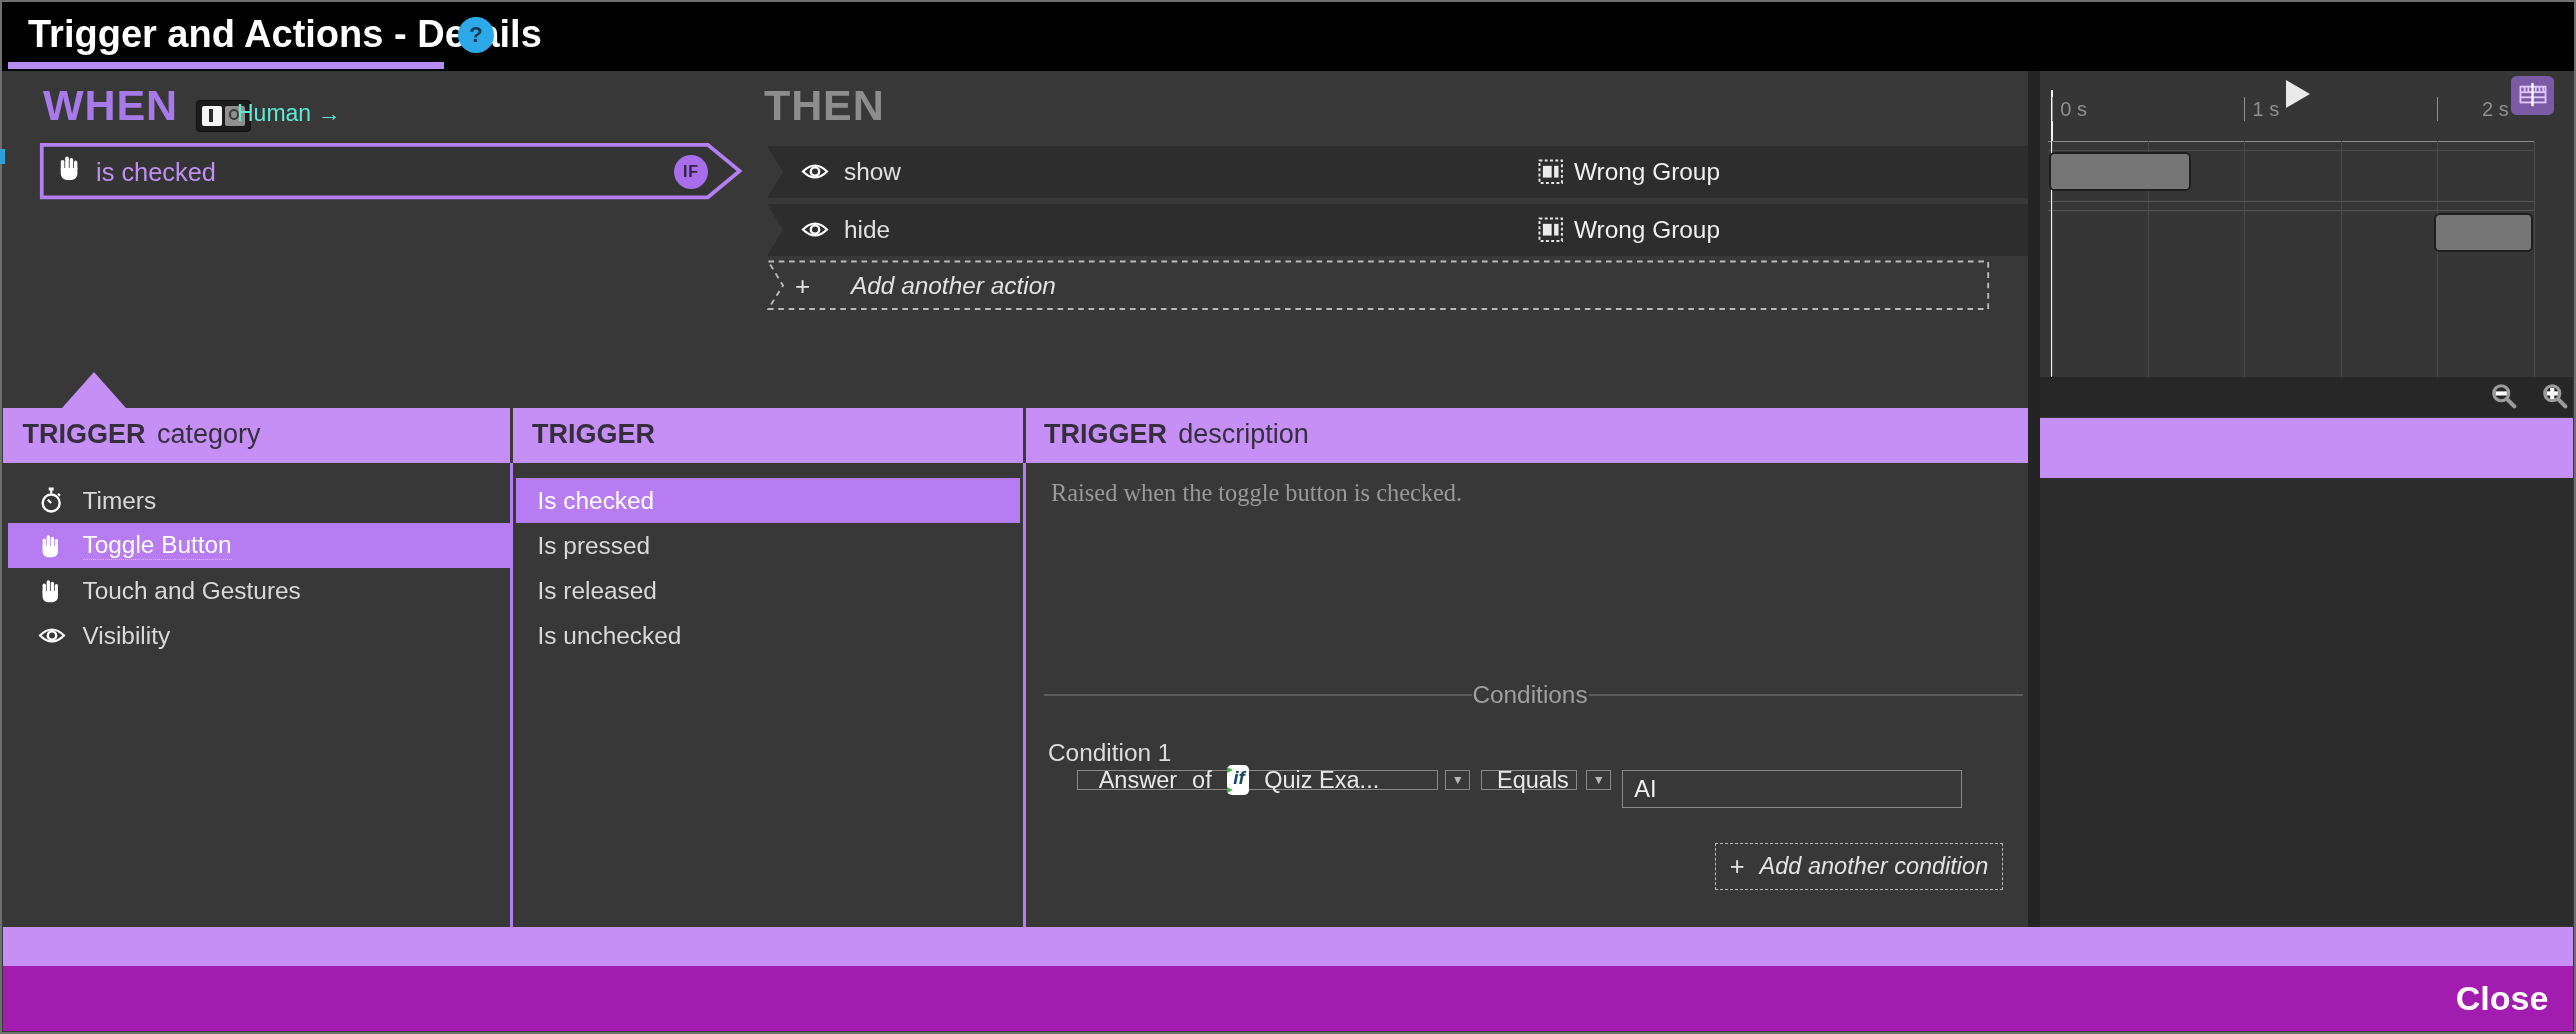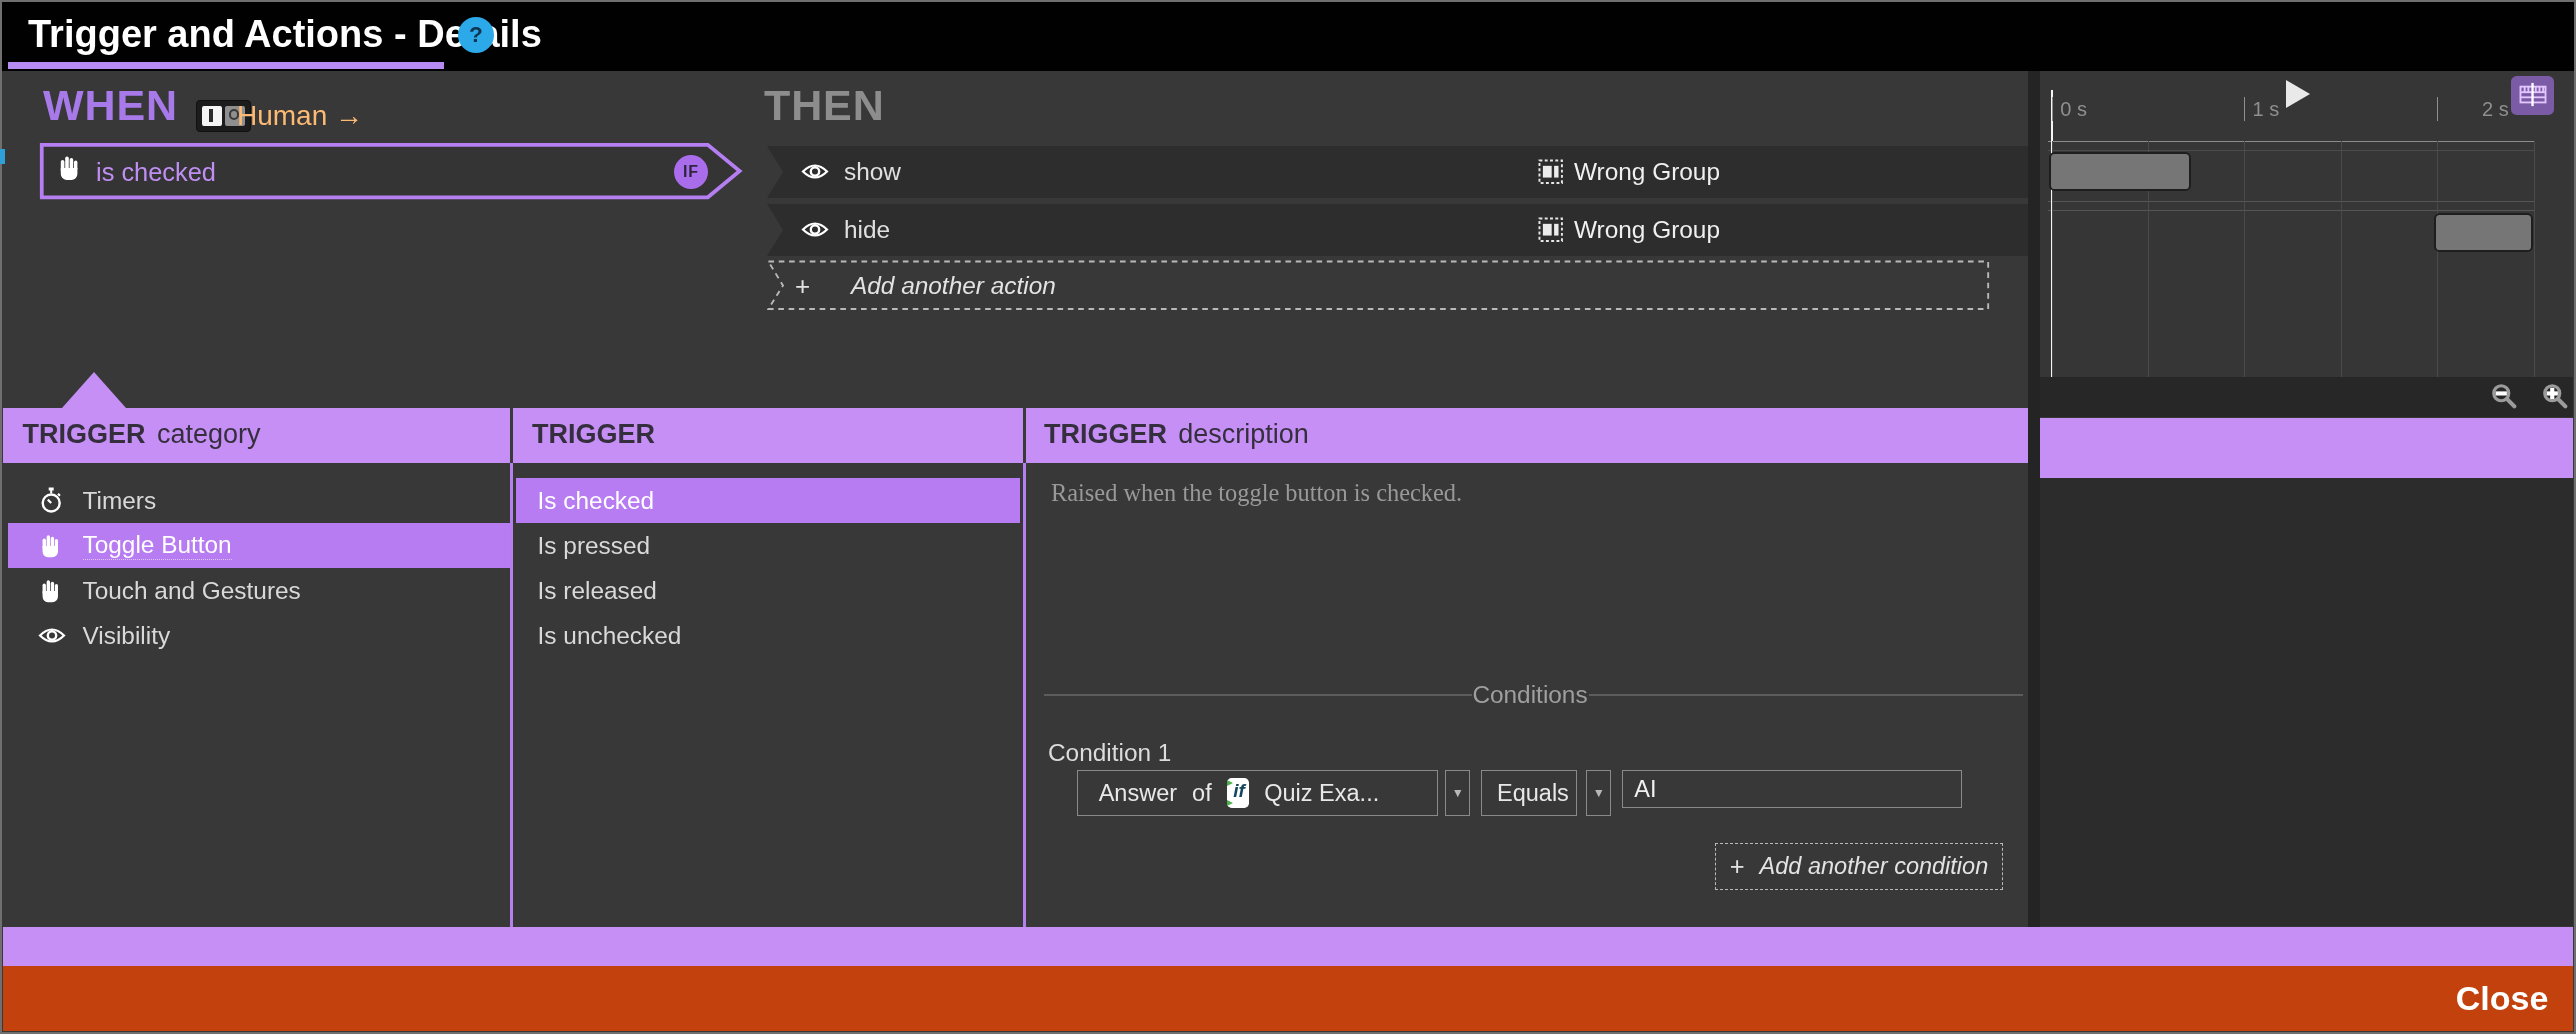--- a/index.html
+++ b/index.html
@@ -18,21 +18,21 @@
   .edge-accent{position:absolute;left:0;top:149px;width:4.7px;height:15px;background:#2f9fd8;z-index:95;}
 
   
   .when-heading{position:absolute;left:43px;top:81px;font-size:43px;font-weight:bold;color:#a87ae9;letter-spacing:0.9px;}
   .source-chip{position:absolute;left:196px;top:100px;width:53px;height:30px;background:#1c1c1c;border:0.9px solid #101010;border-radius:3.8px;}
   .source-chip .sq{position:absolute;top:4.7px;width:20px;height:20px;border-radius:1.9px;}
   .source-chip .sq.on{left:4.7px;background:#f5f5f5;}
   .source-chip .sq.on i{position:absolute;left:7.5px;top:3.8px;width:3.8px;height:12.2px;background:#2b2b2b;}
   .source-chip .sq.off{left:28px;background:#8f8f8f;}
   .source-chip .sq.off i{position:absolute;left:3.8px;top:3.8px;width:10.3px;height:10.3px;border:2.8px solid #3a3a3a;border-radius:50%;box-sizing:border-box;}
-  .source-label{position:absolute;left:237px;top:100px;font-size:28px;color:#fdba74;}
+  .source-label{position:absolute;left:237px;top:100px;font-size:23px;color:#5eead4;}
   .when-box-svg{position:absolute;left:38px;top:143px;}
   .when-hand{position:absolute;left:58px;top:154px;}
   .when-trigger-label{position:absolute;left:96px;top:158px;font-size:25.4px;color:#c08ff3;}
   .if-badge{position:absolute;left:674px;top:155px;width:34px;height:34px;border-radius:50%;background:#a96ceb;
     color:#2f2440;font-weight:bold;font-size:16px;letter-spacing:0.9px;display:flex;align-items:center;justify-content:center;}
 
   
   .then-heading{position:absolute;left:764px;top:81px;font-size:43px;font-weight:bold;color:#8d8d8d;letter-spacing:0.9px;}
   .action-row{position:absolute;left:767px;width:1265px;height:52px;background:#2d2d2d;
     clip-path:polygon(0 0,100% 0,100% 100%,0 100%,16px 50%);}
@@ -59,21 +59,21 @@
   .cat-item{left:7.5px;width:503px;}
   .cat-item .ic{width:32px;margin-left:28px;margin-right:15px;display:flex;justify-content:center;}
   .trig-item{left:516px;width:504px;padding-left:21.6px;box-sizing:border-box;}
   .dotted-u{border-bottom:1.9px dotted rgba(255,255,255,.55);}
 
   
   .desc-text{position:absolute;left:1051px;top:479px;font-size:24.4px;color:#999;font-family:Liberation Serif, serif;}
   .cond-divider{position:absolute;top:694px;height:1.9px;background:#5c5c5c;}
   .cond-title{position:absolute;left:1471px;top:681px;width:118px;text-align:center;font-size:24.4px;color:#9f9f9f;}
   .cond-label{position:absolute;left:1040px;top:739px;font-size:24.4px;color:#dcdcdc;margin-left:8px;}
-  .cbox{position:absolute;top:770px;height:46px;border:1.9px solid #8a8a8a;box-sizing:border-box;
+  .cbox{position:absolute;top:770px;height:20px;border:1.9px solid #8a8a8a;box-sizing:border-box;
     display:flex;align-items:center;font-size:23.5px;color:#e8e8e8;background:#383838;}
   .combo-main{left:1077px;width:361px;padding-left:20.7px;gap:15px;}
   .dd-btn{justify-content:center;width:25.4px;color:#b8b8b8;font-size:12.2px;}
   .dd1{left:1445px;} .combo-op{left:1481px;width:96px;padding-left:15px;} .dd2{left:1586px;}
   .cond-input{position:absolute;left:1622px;top:770px;width:340px;height:38px;box-sizing:border-box;
     border:1.9px solid #8a8a8a;background:#383838;color:#f0f0f0;font-size:23.5px;padding:0 11.3px;
     font-family:"Liberation Sans",sans-serif;outline:none;}
   .if-asset{position:relative;width:22.6px;height:30px;background:#fff;border-radius:4.7px;display:inline-block;flex:0 0 auto;}
   .if-asset i{position:absolute;left:6.6px;top:1.9px;font-style:italic;font-weight:bold;font-size:19px;color:#15465f;}
   .if-asset::before,.if-asset::after{content:'';position:absolute;left:0;
@@ -101,21 +101,21 @@
   .tl-view-btn{position:absolute;left:471px;top:4.7px;width:43px;height:39px;background:#7b5ba6;border-radius:5.6px;
     display:flex;align-items:center;justify-content:center;}
   .zoom-row{position:absolute;left:0;top:306px;width:533px;height:40px;background:#272727;}
   .zoom-row .zbtn{position:absolute;top:4.7px;}
   .zoom-out{left:449px;} .zoom-in{left:500px;}
   .right-accent{position:absolute;left:0;top:347px;width:533px;height:60px;background:#c58ff6;}
   .right-lower{position:absolute;left:0;top:407px;width:533px;height:448px;background:#2c2c2c;}
 
   
   .bottom-accent{position:absolute;left:2.8px;top:927px;width:2570px;height:39px;background:#c58ff6;}
-  .bottom-bar{position:absolute;left:2.8px;top:966px;width:2570px;height:65px;background:#c2410c;}
+  .bottom-bar{position:absolute;left:2.8px;top:966px;width:2570px;height:65px;background:#a21caf;}
   .close-btn{position:absolute;right:24.4px;top:13px;font-size:34px;font-weight:bold;color:#fff;}
 </style>
 </head>
 <body>
 
 <div class="screen">
 
   <div class="topbar">
     <div class="title">Trigger and Actions - Details</div>
     <div class="help-btn">

